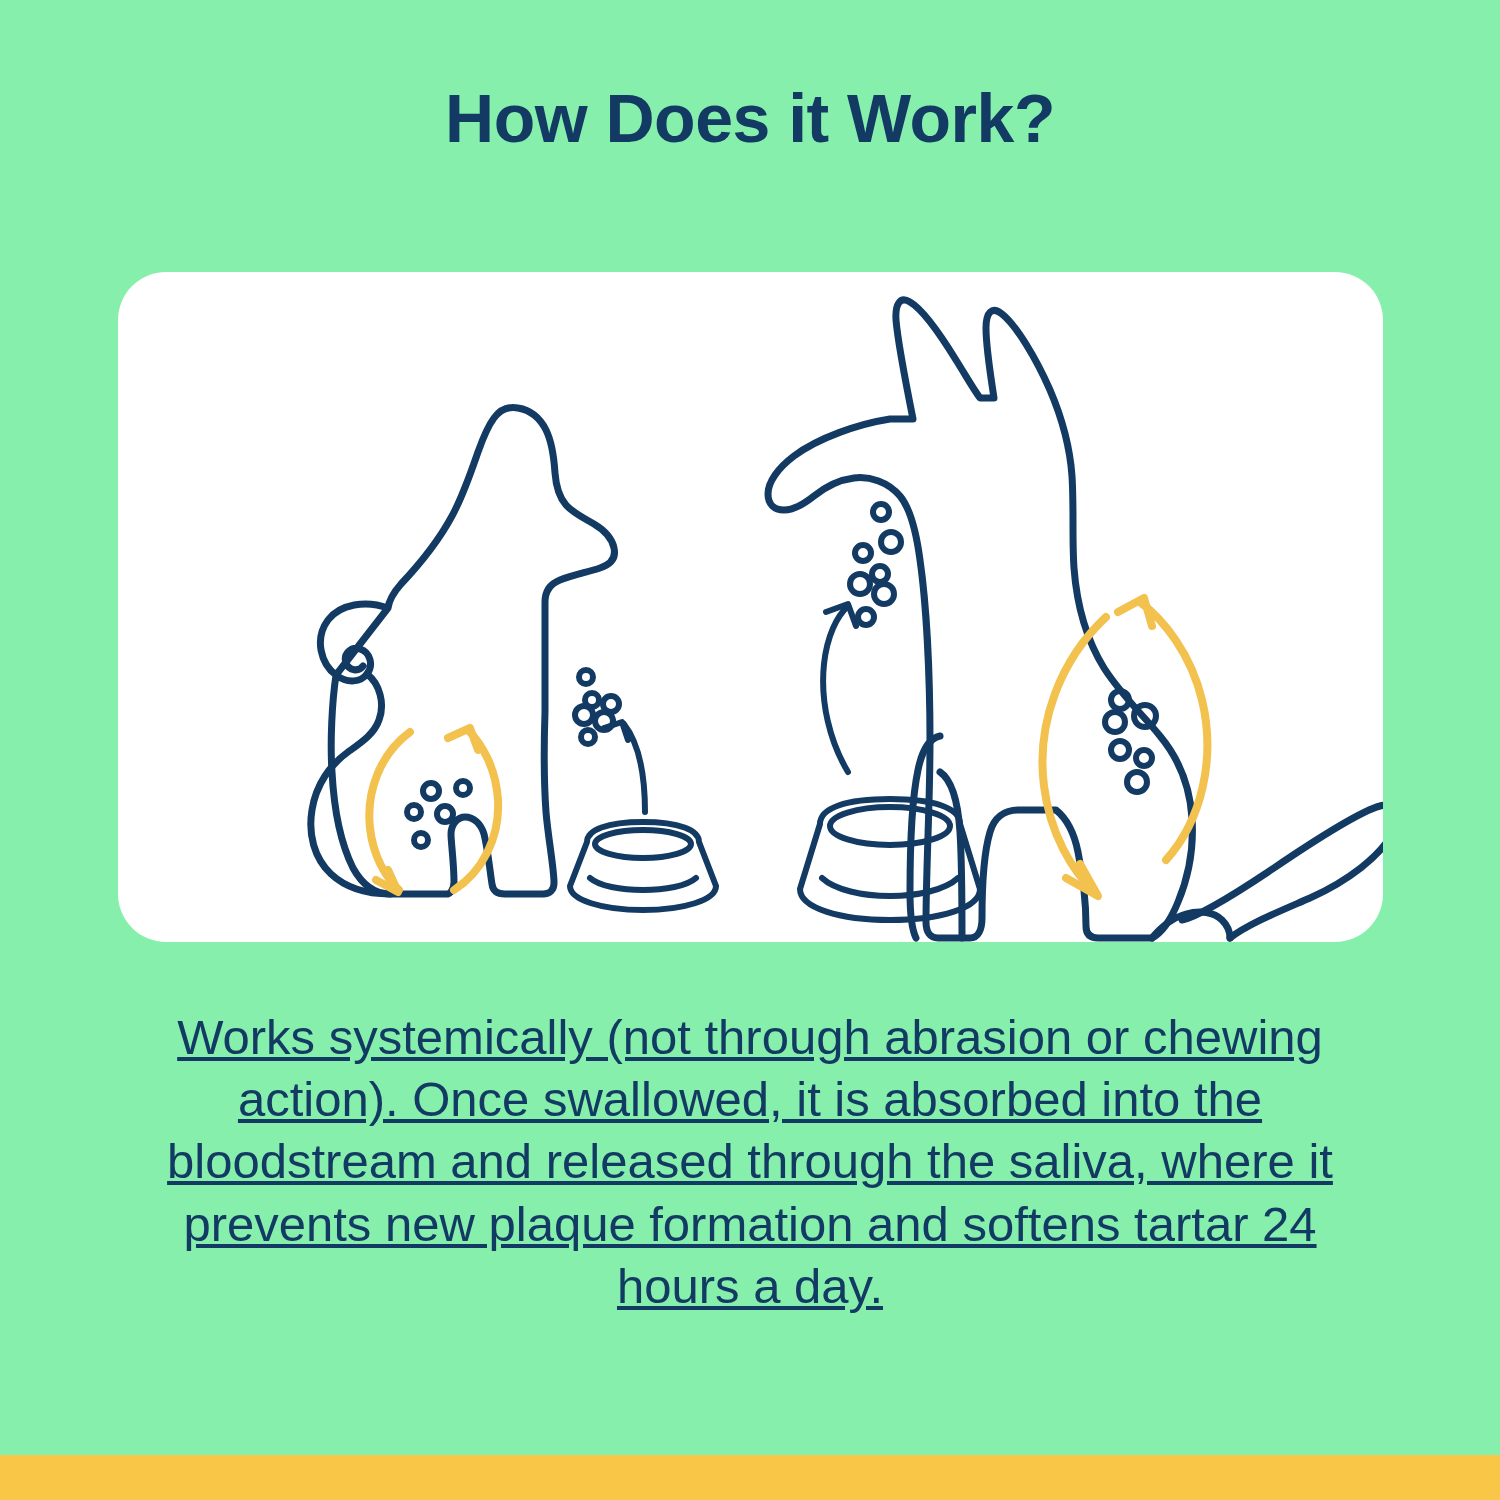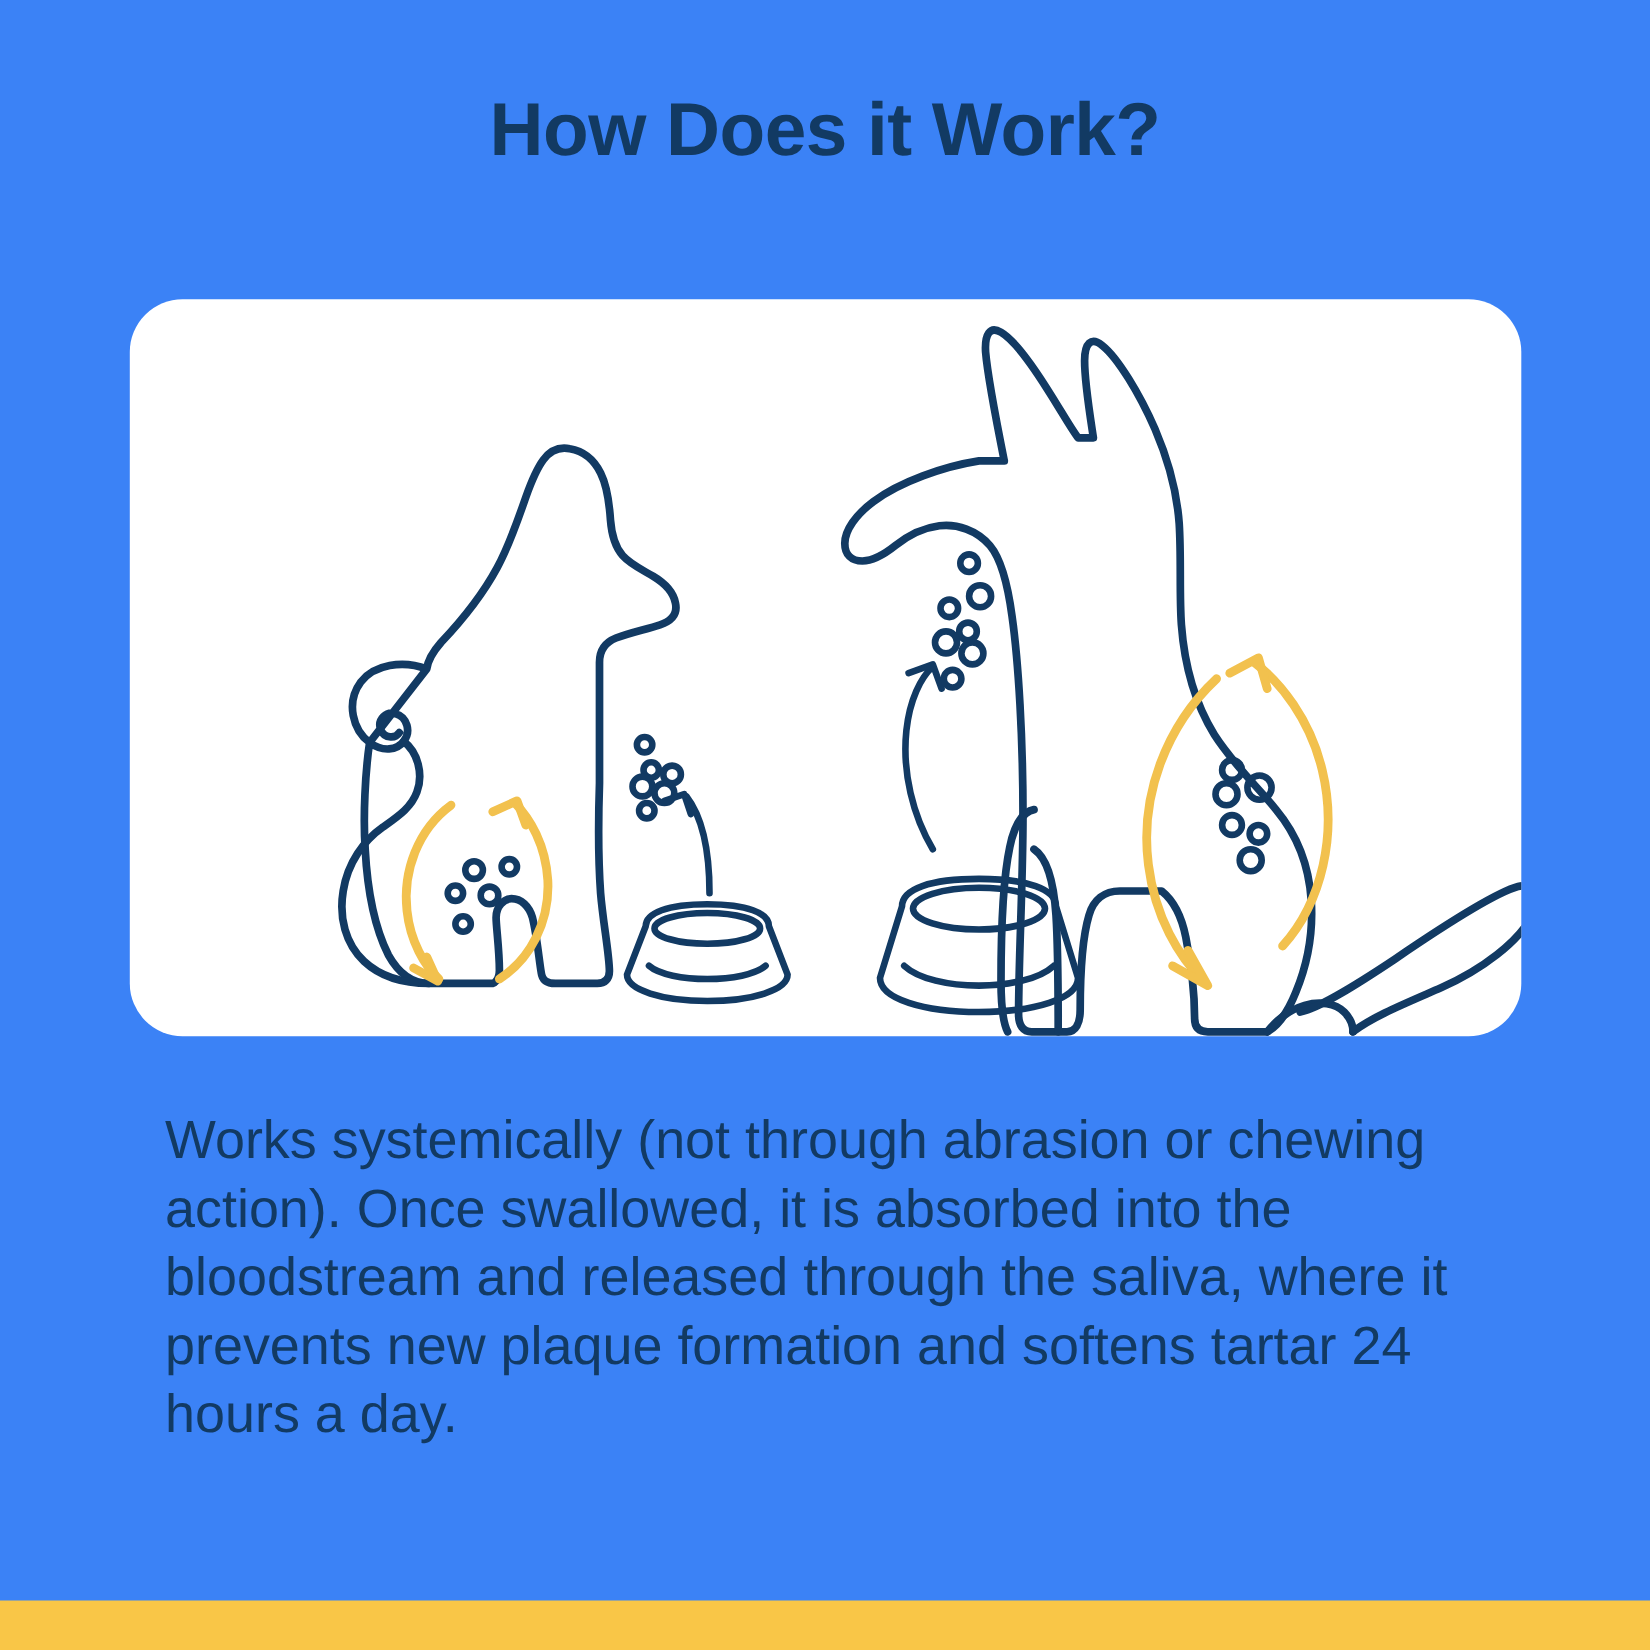--- a/index.html
+++ b/index.html
@@ -11,21 +11,21 @@
     height: 1500px;
     background: #9DD7EF;
     font-family: "Liberation Sans", sans-serif;
     overflow: hidden;
     position: relative;
   }
   #page {
     position: relative;
     width: 1500px;
     height: 1500px;
-    background: #3b82f6;
+    background: #86efac;
   }
   #title {
     position: absolute;
     top: 84px;
     left: 0;
     width: 1500px;
     text-align: center;
     font-size: 68px;
     font-weight: bold;
     color: #123A63;
@@ -47,24 +47,26 @@
     top: 0;
     width: 1265px;
     height: 670px;
     display: block;
   }
   #body-copy {
     position: absolute;
     left: 150px;
     top: 1006px;
     width: 1200px;
+    text-align: center;
     font-size: 49px;
     line-height: 1.27;
     color: #123A63;
     font-weight: normal;
+    text-decoration: underline;
   }
   #bottom-band {
     position: absolute;
     left: 0;
     top: 1455px;
     width: 1500px;
     height: 45px;
     background: #F9C647;
   }
   .navy-stroke {

